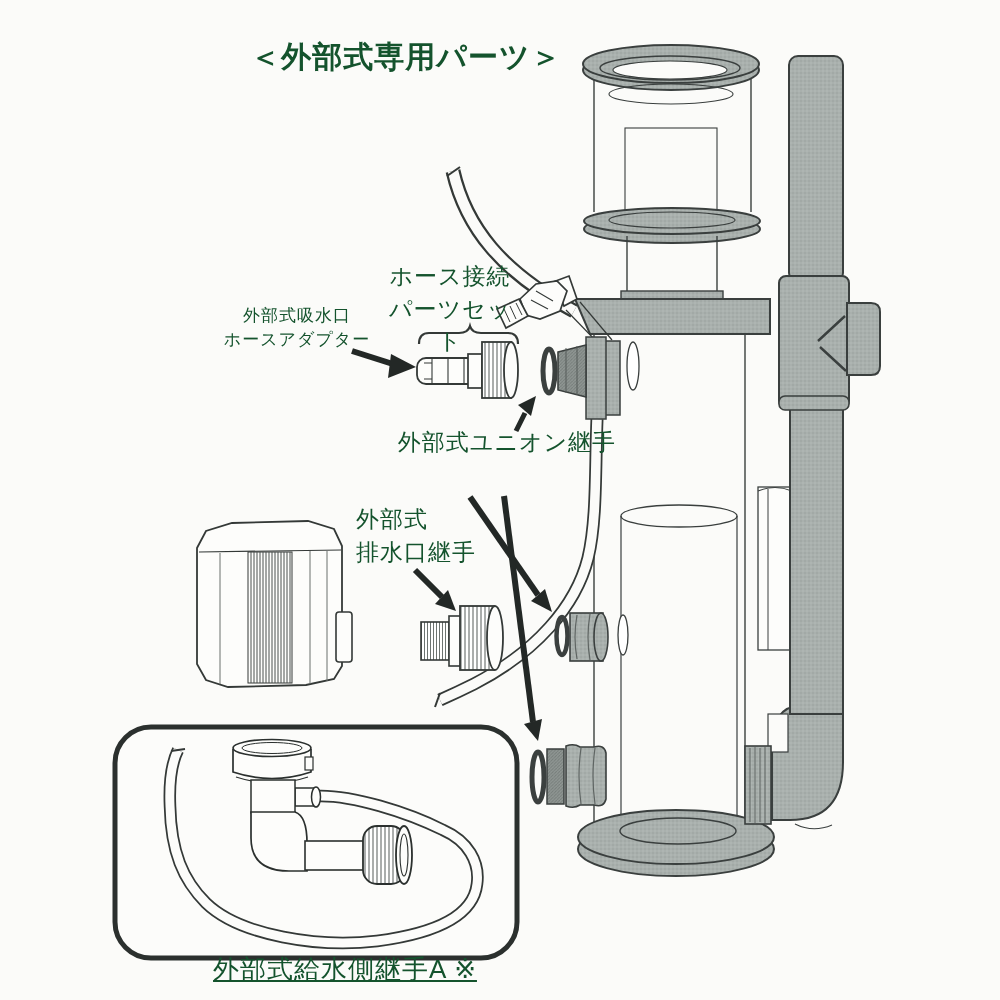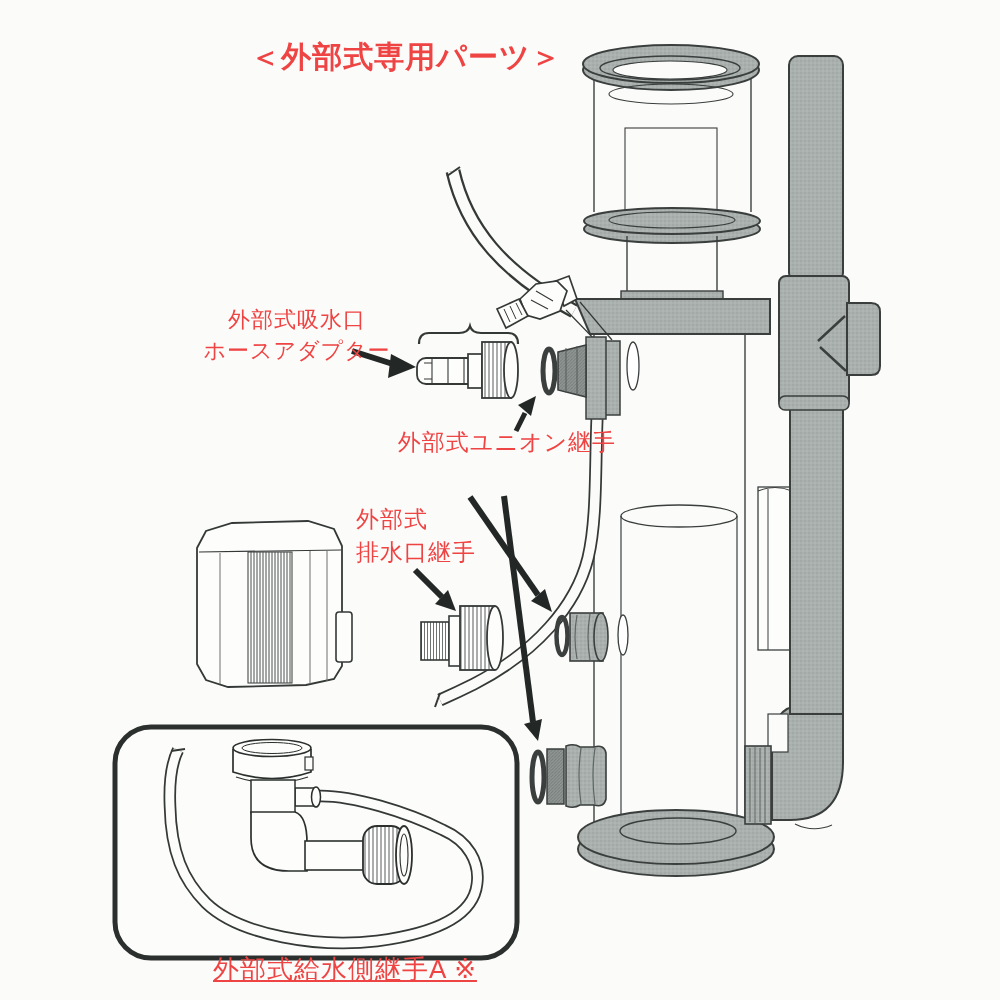--- a/index.html
+++ b/index.html
@@ -7,29 +7,29 @@
     position:relative;width:1000px;height:1000px;overflow:hidden;
     background:#fbfbf9;
     font-family:"Liberation Sans","DejaVu Sans",sans-serif;
     color:#2c2f2e;
   }
   #art{position:absolute;left:0;top:0;}
   .lbl{position:absolute;text-align:center;line-height:1.42;letter-spacing:1px;}
   .lbl span{display:block;}
   #title{left:250px;top:36px;width:312px;font-size:30px;font-weight:bold;letter-spacing:1px;}
   #lbl-hose-set{left:378px;top:260px;width:144px;font-size:23px;}
-  #lbl-intake{left:196px;top:304px;width:202px;font-size:22px;}
+  #lbl-intake{left:196px;top:304px;width:202px;font-size:17px;}
   #lbl-union{left:366px;top:426px;width:250px;font-size:23px;text-align:right;}
   #lbl-drain{left:356px;top:504px;width:140px;font-size:23px;text-align:left;font-family:Liberation Serif, serif;}
   #caption{left:195px;top:951px;width:300px;font-size:26px;text-decoration:underline;}
 </style>
 </head>
 <body>
 
-<div id="stage" style="background: rgb(251, 251, 249); color: #ef4444;">
+<div id="stage" style="background: rgb(251, 251, 249); color: #14532d;">
 
 <svg id="art" width="1000" height="1000" viewBox="0 0 1000 1000">
   <defs>
     <pattern id="ht" width="4" height="4" patternUnits="userSpaceOnUse">
       <rect width="4" height="4" fill="#a9b0ad"></rect>
       <circle cx="1" cy="1" r="0.8" fill="#99a19d"></circle>
       <circle cx="3" cy="3" r="0.8" fill="#b5bbb8"></circle>
     </pattern>
     <pattern id="knurl" width="3.2" height="3.2" patternUnits="userSpaceOnUse">
       <rect width="3.2" height="3.2" fill="#8f9693"></rect>
@@ -243,20 +243,24 @@
         <rect x="363" y="826" width="42" height="58" rx="14" fill="url(#ribs)" stroke-width="1.8"></rect>
         <ellipse cx="404" cy="855" rx="8" ry="29" fill="#fdfdfb" stroke-width="1.8"></ellipse>
         <ellipse cx="404" cy="855" rx="4" ry="21" fill="none" stroke-width="1.1"></ellipse>
       </g>
     </g>
   </g>
 </svg>
 
   <div id="title" class="lbl">＜外部式専用パーツ＞</div>
 
+  <div id="lbl-hose-set" class="lbl">
+    <span>ホース接続</span>
+    <span>パーツセット</span>
+  </div>
 
   <div id="lbl-intake" class="lbl">
     <span>外部式吸水口</span>
     <span>ホースアダプター</span>
   </div>
 
   <div id="lbl-union" class="lbl">
     <span>外部式ユニオン継手</span>
   </div>
 

